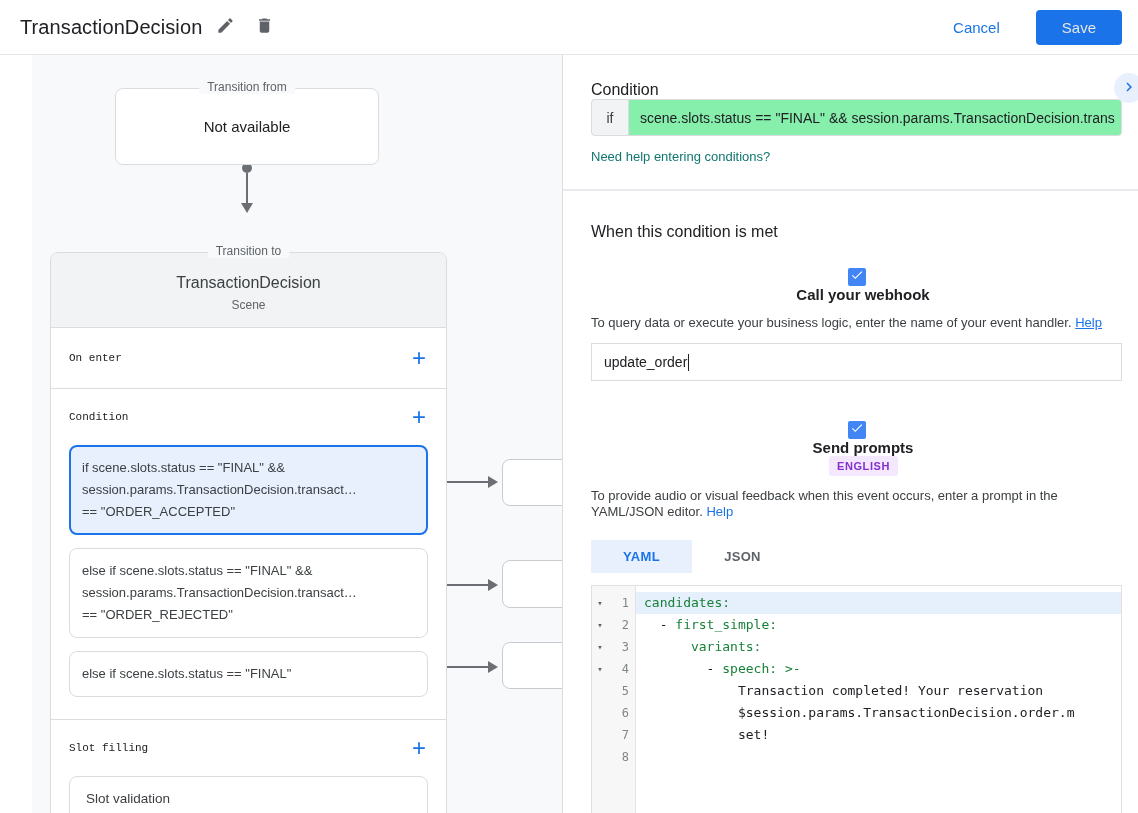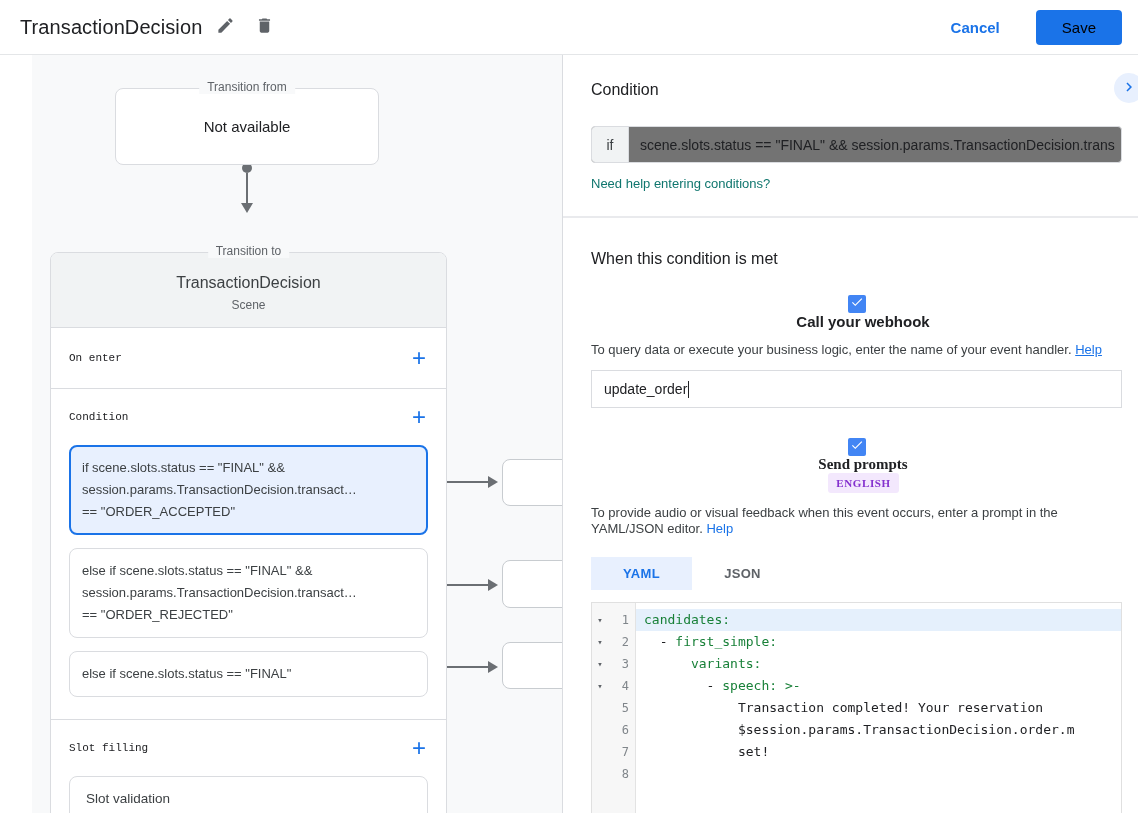--- a/index.html
+++ b/index.html
@@ -7,23 +7,23 @@
     font-family:"Liberation Sans", sans-serif; color:#202124; }
 
   
   .topbar { height:55px; display:flex; align-items:center; padding:0 16px 0 20px;
     border-bottom:1px solid #e4e6e8; background:#fff; }
   .topbar h1 { font-size:20px; font-weight:400; color:#202124; letter-spacing:.1px; }
   .icon-btn { background:none; border:none; cursor:pointer; padding:6px; margin-left:8px;
     display:inline-flex; align-items:center; }
   .icon-btn svg { width:19px; height:19px; fill:#5f6368; }
   .topbar .spacer { flex:1; }
-  .btn-text { background:none; border:none; color:#1a73e8; font-size:15px; font-weight:700;
+  .btn-text { background:none; border:none; color:#1a73e8; font-size:15px; font-weight:400;
     font-family:inherit; cursor:pointer; padding:8px 16px; margin-right:20px; }
-  .btn-primary { background:#1a73e8; border:none; color:#000000; font-size:15px; font-weight:500;
+  .btn-primary { background:#1a73e8; border:none; color:#e5e5e5; font-size:15px; font-weight:500;
     font-family:inherit; cursor:pointer; padding:9px 26px; border-radius:4px; }
 
   .main { display:flex; height:758px;padding-left:32px; }
 
   
   .canvas { position:relative; width:531px; height:758px; background:#f8f9fa;
     border-right:1px solid #dadce0; overflow:hidden; flex:none; }
   .connectors { position:absolute; left:0; top:0; pointer-events:none; }
 
   .tf-box { position:absolute; left:83px; top:33px; width:264px; height:77px;
@@ -61,22 +61,22 @@
 
   
   .panel { flex:1; background:#fff; padding:0 16px 0 28px; overflow:hidden; }
   .panel-title-row { position:relative; padding-top:26px; }
   .panel-title { font-size:16px; font-weight:400; color:#202124; }
   .chevron-btn { position:absolute; right:-22px; top:18px; width:30px; height:30px;
     border-radius:50%; background:#e8f0fe; border:none; cursor:pointer;
     display:flex; align-items:center; justify-content:center; }
   .chevron-btn svg { width:18px; height:18px; fill:#1a73e8; }
 
-  .if-input { margin-top:27px; height:37px; border:1px solid #dadce0; border-radius:4px;
-    display:flex; align-items:stretch; overflow:hidden; background:#737373;text-align:center; }
+  .if-input { height:37px; border:1px solid #dadce0; border-radius:4px;
+    display:flex; align-items:stretch; overflow:hidden; background:#86efac;text-align:center; }
   .if-prefix { width:37px; background:#f1f3f4; border-right:1px solid #dadce0;
     display:flex; align-items:center; justify-content:center; font-size:14px; color:#3c4043; flex:none; }
   .if-value { display:flex; align-items:center; padding:0 11px; font-size:14px; color:#202124;
     white-space:nowrap; overflow:hidden; }
   .help-link { display:inline-block; margin-top:13px; font-size:13px; color:#0f766e;
     text-decoration:none; }
 
   .divider { height:2px; background:#e9eaed; margin:24px -16px 0 -28px; }
 
   .h2 { font-size:16px; font-weight:400; color:#202124; margin-top:32px; }
@@ -247,21 +247,21 @@
     </div>
     <div class="desc">
       <span>To query data or execute your business logic, enter the name of your event handler.</span>
       <a class="u" href="#">Help</a>
     </div>
     <div class="textbox">
       <span>update_order</span>
       <span class="caret"></span>
     </div>
 
-    <div class="check-row" style="margin-top:30px;font-family:Liberation Serif, serif;">
+    <div class="check-row" style="margin-top:40px;">
       <span class="checkbox">
         <span>
           <svg viewBox="0 0 24 24" width="14" height="14" fill="#fff">
               <path d="M9 16.2L4.8 12l-1.4 1.4L9 19 21 7l-1.4-1.4z"></path>
             </svg>
         </span>
       </span>
       <span class="check-label">Send prompts</span>
       <span class="badge">ENGLISH</span>
     </div>

